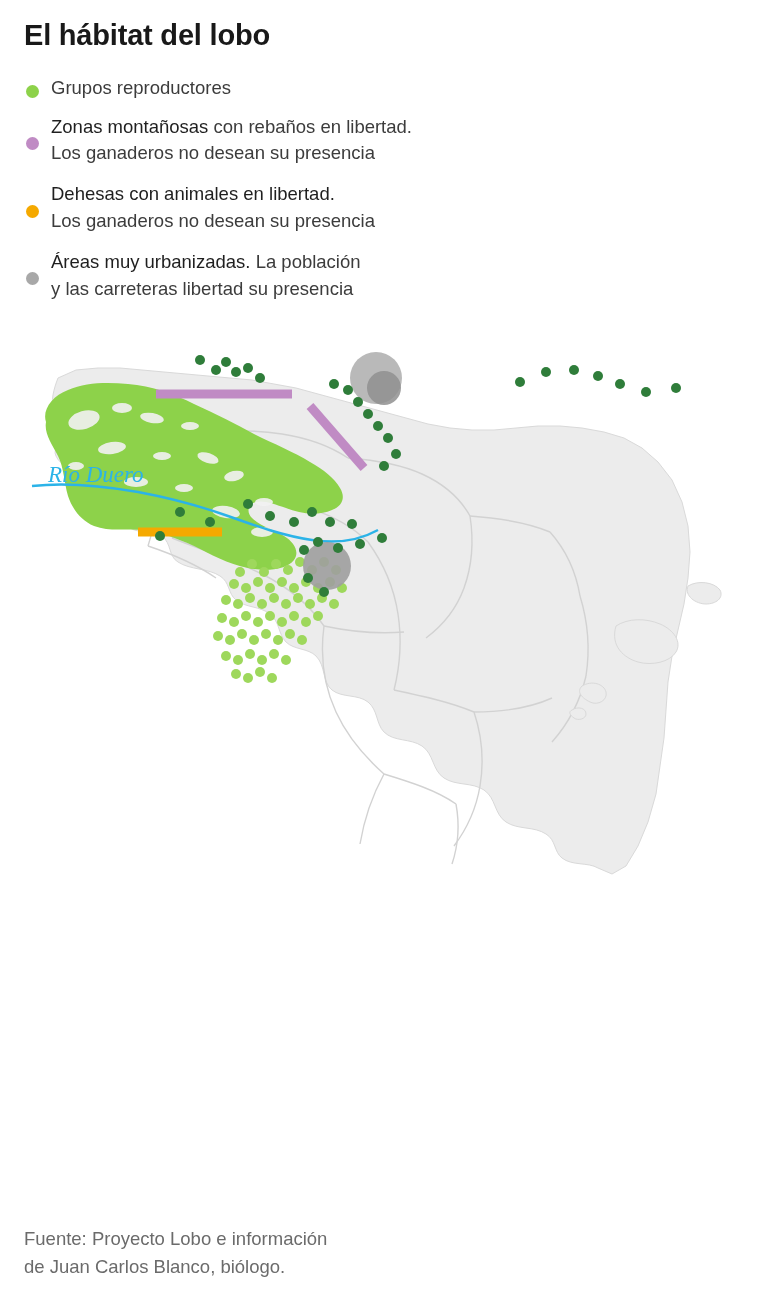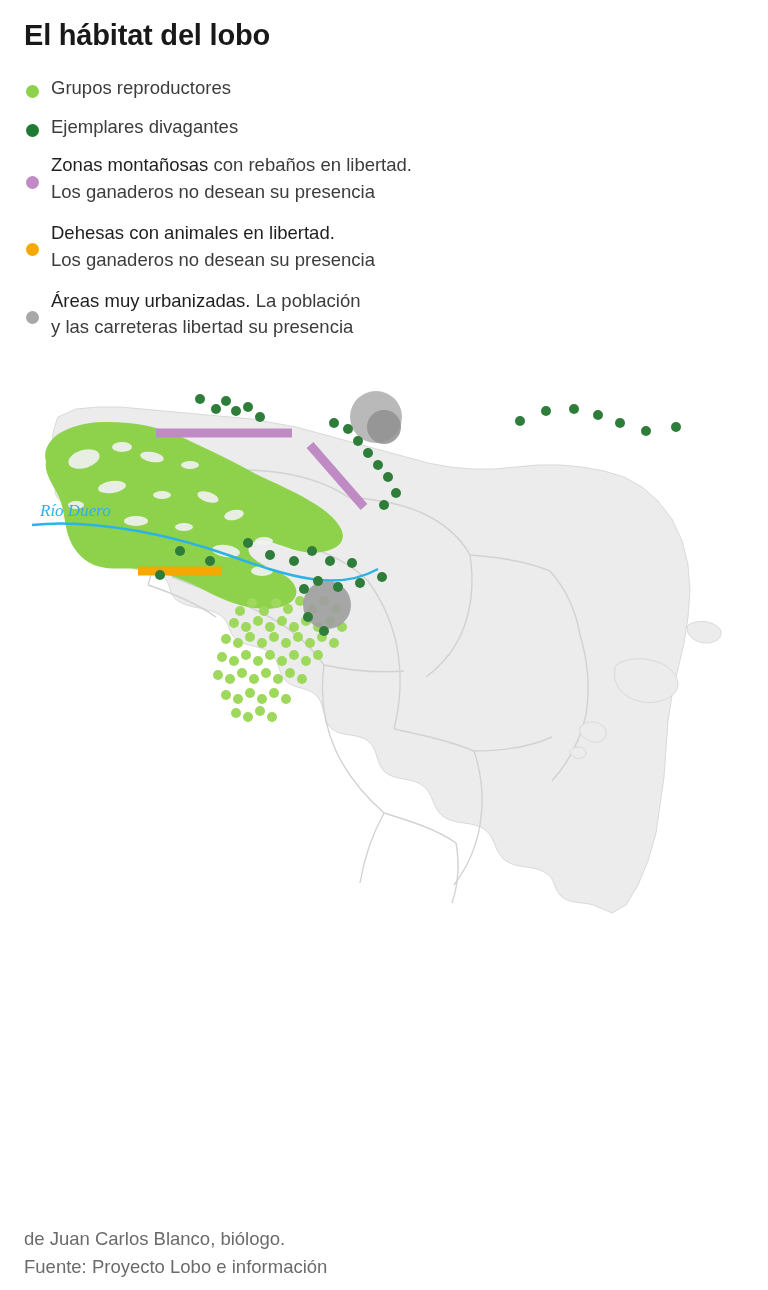--- a/index.html
+++ b/index.html
@@ -66,23 +66,23 @@
     margin-top: 24px;
     width: 720px;
     height: 580px;
     margin-left: -12px;
   }
   .map-wrap svg {
     display: block;
   }
   .river-label {
     position: absolute;
-    left: 28px;
+    left: 36px;
     top: 136px;
-    font-size: 17px;
+    font-size: 23px;
     font-style: italic;
     color: #2bb3e8;
     font-family: "Liberation Serif", serif;
   }
   .source {
     position: absolute;
     left: 24px;
     bottom: 26px;
     font-size: 18.5px;
     line-height: 1.55;
@@ -102,26 +102,20 @@
 
   <div class="legend">
 
     <div class="legend-row">
       <span class="dot" style="background:#8dd24a"></span>
       <div class="legend-text">
         <span>Grupos reproductores</span>
       </div>
     </div>
 
-    <div class="legend-row">
-      <span class="dot" style="background:#1f7a33"></span>
-      <div class="legend-text">
-        <span>Ejemplares divagantes</span>
-      </div>
-    </div>
 
     <div class="legend-row tall">
       <span class="dot" style="background:#c08bc4"></span>
       <div class="legend-text">
         <b>Zonas montañosas</b><span> con rebaños en libertad.</span><br>
         <span>Los ganaderos no desean su presencia</span>
       </div>
     </div>
 
     <div class="legend-row tall">
@@ -338,17 +332,17 @@
           <circle cx="312" cy="266" r="5"></circle>
         <circle cx="148" cy="210" r="5"></circle>
       </g>
 
     </svg>
 
     <div class="river-label">Río Duero</div>
   </div>
 
   <div class="source">
+    <div>Fuente: Proyecto Lobo e información</div>
     <div>de Juan Carlos Blanco, biólogo.</div>
-    <div>Fuente: Proyecto Lobo e información</div>
   </div>
 
 </div>
 
 </body></html>

